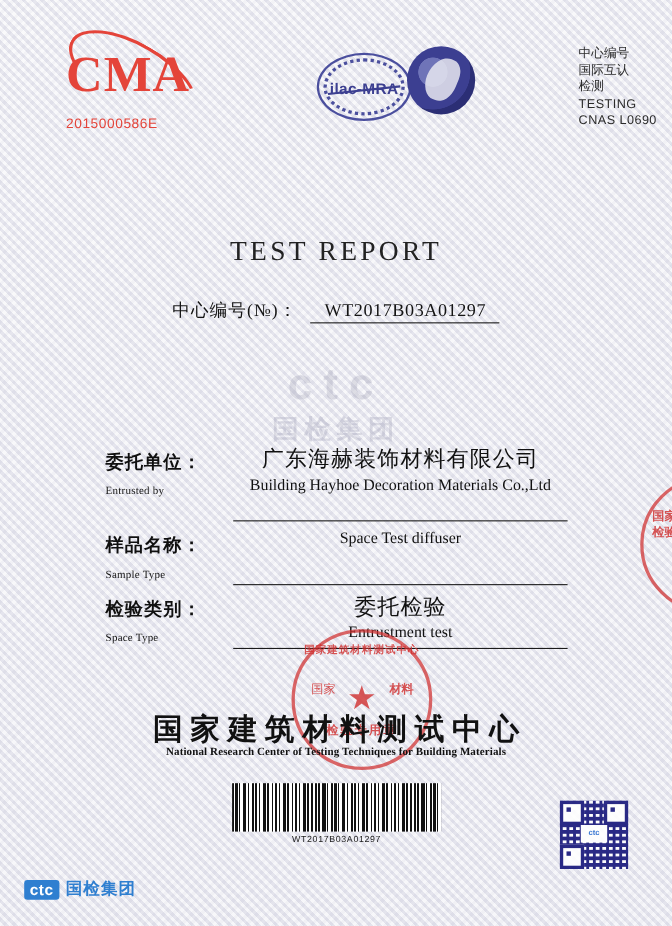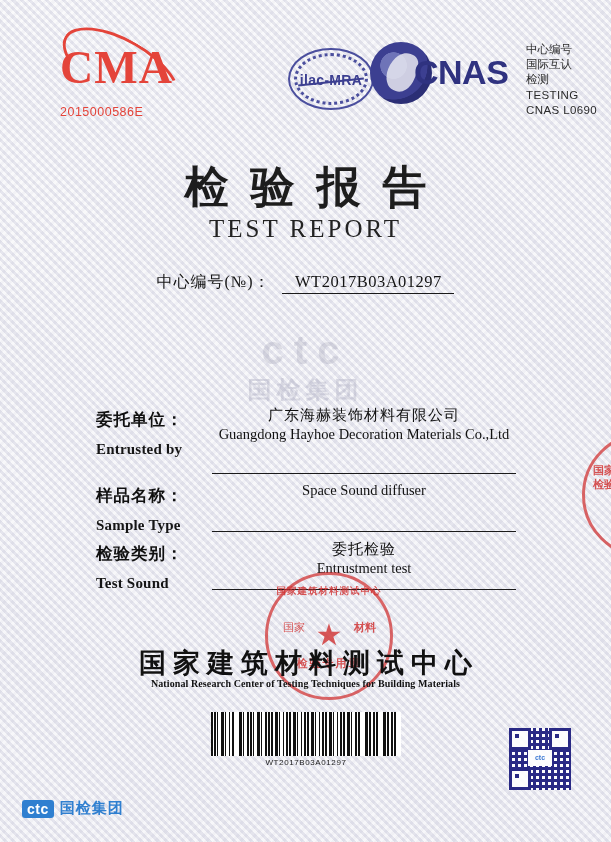--- a/index.html
+++ b/index.html
@@ -247,35 +247,35 @@
     top: 4px;
     font-size: 16.5px;
     font-weight: bold;
     letter-spacing: 1px;
     color: #101010;
   }
   .flabel-en {
     position: absolute;
     left: 0;
     top: 36px;
-    font-size: 15px;
-    font-weight: bold;
+    font-size: 10px;
+    font-weight: normal;
     color: #151515;
     font-family: "Liberation Serif", serif;
     letter-spacing: 0.2px;
   }
   .fvalue {
     margin-left: 116px;
     border-bottom: 1.2px solid #1b1b1b;
     text-align: center;
     padding-bottom: 2px;
     min-height: 48px;
   }
   .fv-cn {
-    font-size: 15px;
+    font-size: 20px;
     color: #111;
     letter-spacing: 1px;
     line-height: 1.35;
   }
   .fv-en {
     font-size: 14.5px;
     color: #111;
     line-height: 1.3;
   }
   .frow.tall .fvalue { min-height: 66px; }
@@ -487,66 +487,64 @@
 
   <div class="cnas">
     <div class="ilac">
       <span class="ilac-ell"></span>
       <span class="ilac-ell inner"></span>
       <span class="ilac-text">ilac-MRA</span>
       <span class="ilac-strike"></span>
     </div>
     <div class="cnas-mark">
       <span class="cnas-swirl"></span>
-      <span class="cnas-word">CNAS</span>
     </div>
     <div class="cnas-right">
       <div>中心编号</div>
       <div>国际互认</div>
       <div>检测</div>
       <div class="en">TESTING</div>
       <div class="en">CNAS L0690</div>
     </div>
   </div>
 
-  <div class="title-cn">检验报告</div>
   <div class="title-en">TEST   REPORT</div>
 
   <div class="repno">
     <span class="label">中心编号(№)：</span>
     <span class="value">WT2017B03A01297</span>
   </div>
 
   <div class="watermark">
     <div class="wm-ctc">ctc</div>
     <div class="wm-cn">国检集团</div>
   </div>
 
   <div class="fields">
 
     <div class="frow tall">
       <div class="flabel-cn">委托单位：</div>
       <div class="flabel-en">Entrusted by</div>
       <div class="fvalue">
         <div class="fv-cn">广东海赫装饰材料有限公司</div>
-        <div class="fv-en">Guangdong Hayhoe Decoration Materials Co.,Ltd</div>
+        <div class="fv-en">Building Hayhoe Decoration Materials Co.,Ltd</div>
       </div>
     </div>
 
     <div class="frow">
       <div class="flabel-cn">样品名称：</div>
       <div class="flabel-en">Sample Type</div>
       <div class="fvalue">
-        <div class="fv-en">Space Sound diffuser</div>
+        <div class="fv-en">Space Test diffuser</div>
       </div>
     </div>
 
     <div class="frow">
       <div class="flabel-cn">检验类别：</div>
-      <div class="flabel-en">Test Sound</div>
+      <div class="flabel-en">Space Type</div>
       <div class="fvalue">
         <div class="fv-cn">委托检验</div>
         <div class="fv-en">Entrustment test</div>
       </div>
     </div>
 
   </div>
 
   <div class="seal seal-main">
     <span class="seal-arc-top">国家建筑材料测试中心</span>

